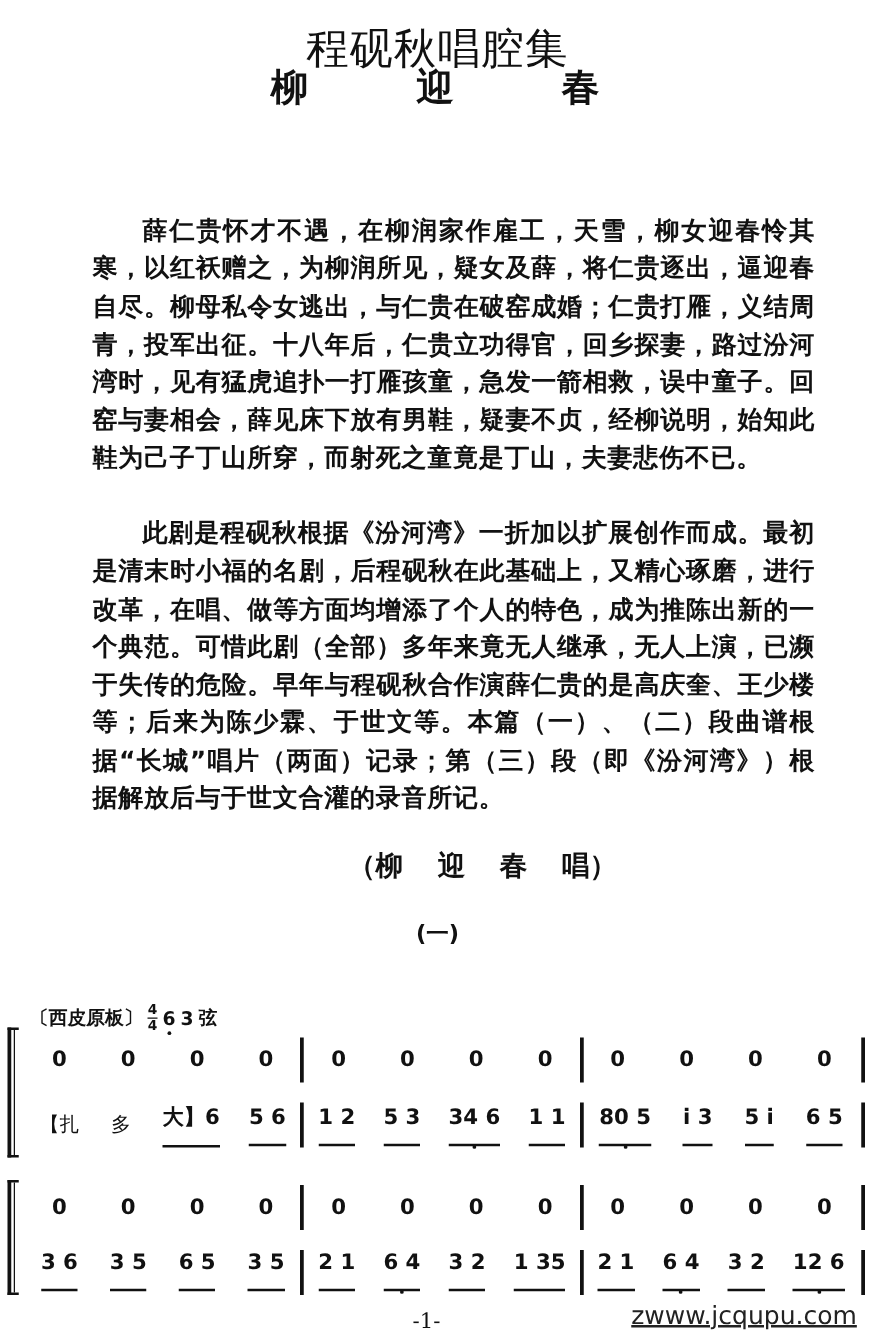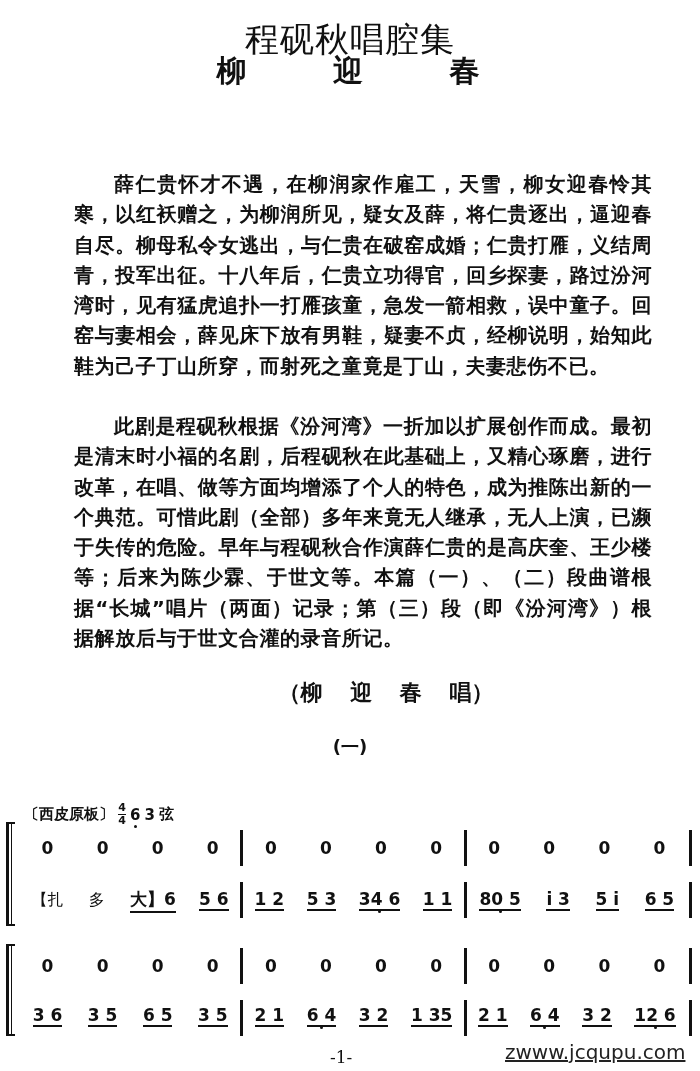--- a/index.html
+++ b/index.html
@@ -60,21 +60,21 @@
   .row-bot { top: 62px; }
   .sys2 .row-top { top: 6px; }
   .sys2 .row-bot { top: 56px; align-items: flex-end; }
   .measure { flex: 1; display: flex; justify-content: space-around; align-items: center; height: 100%; }
   .barline { width: 3px; height: 36px; background: #111; }
   .barline.end { margin-left: 2px; }
   .note {
     font-size: 17px; font-weight: bold; font-family: "DejaVu Sans", sans-serif;
     min-width: 20px; text-align: center; position: relative;
   }
-  .note.ul { border-bottom: 2px solid #111; padding-bottom: 0; }
+  .note.ul { border-bottom: 2px solid #111; padding-bottom: 11px; }
   .note.cn { font-weight: normal; font-size: 16px; }
   .footer-page {
     position: absolute; top: 1047px; left: 330px; font-size: 17px;
     font-family: "DejaVu Serif", serif;
   }
   .footer-url {
     position: absolute; top: 1040px; left: 505px; font-size: 20px;
     font-family: "DejaVu Sans", sans-serif; color: #222; text-decoration: underline;
   }
 </style>

